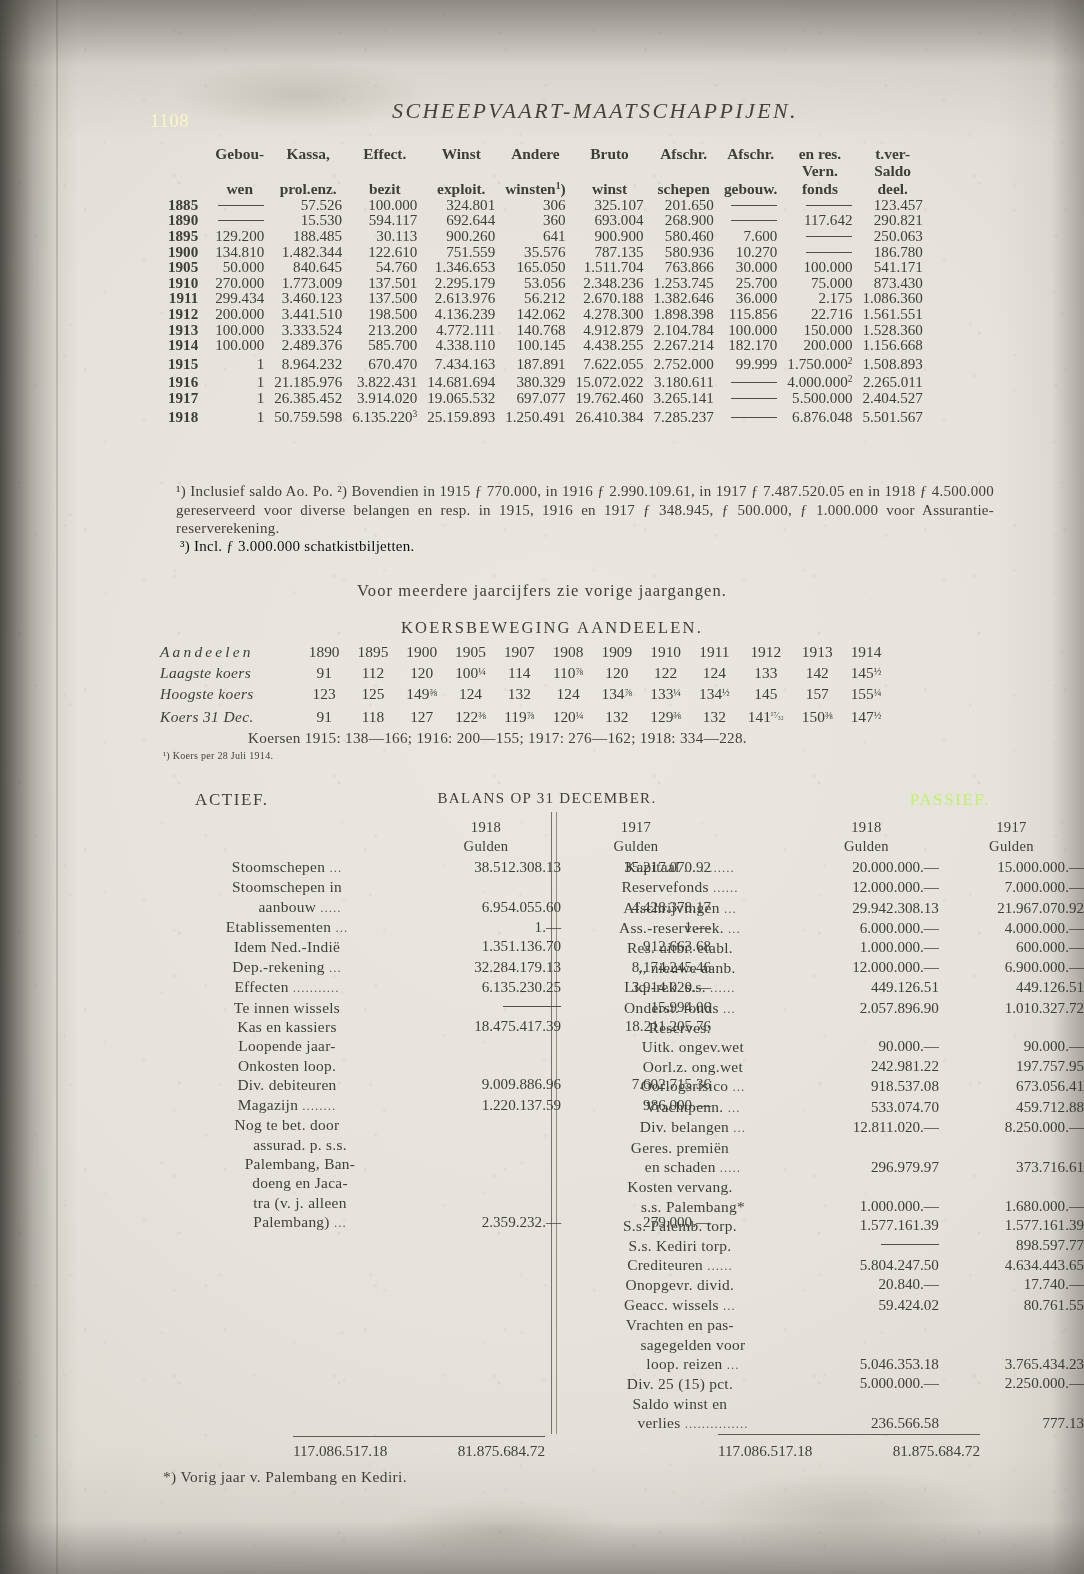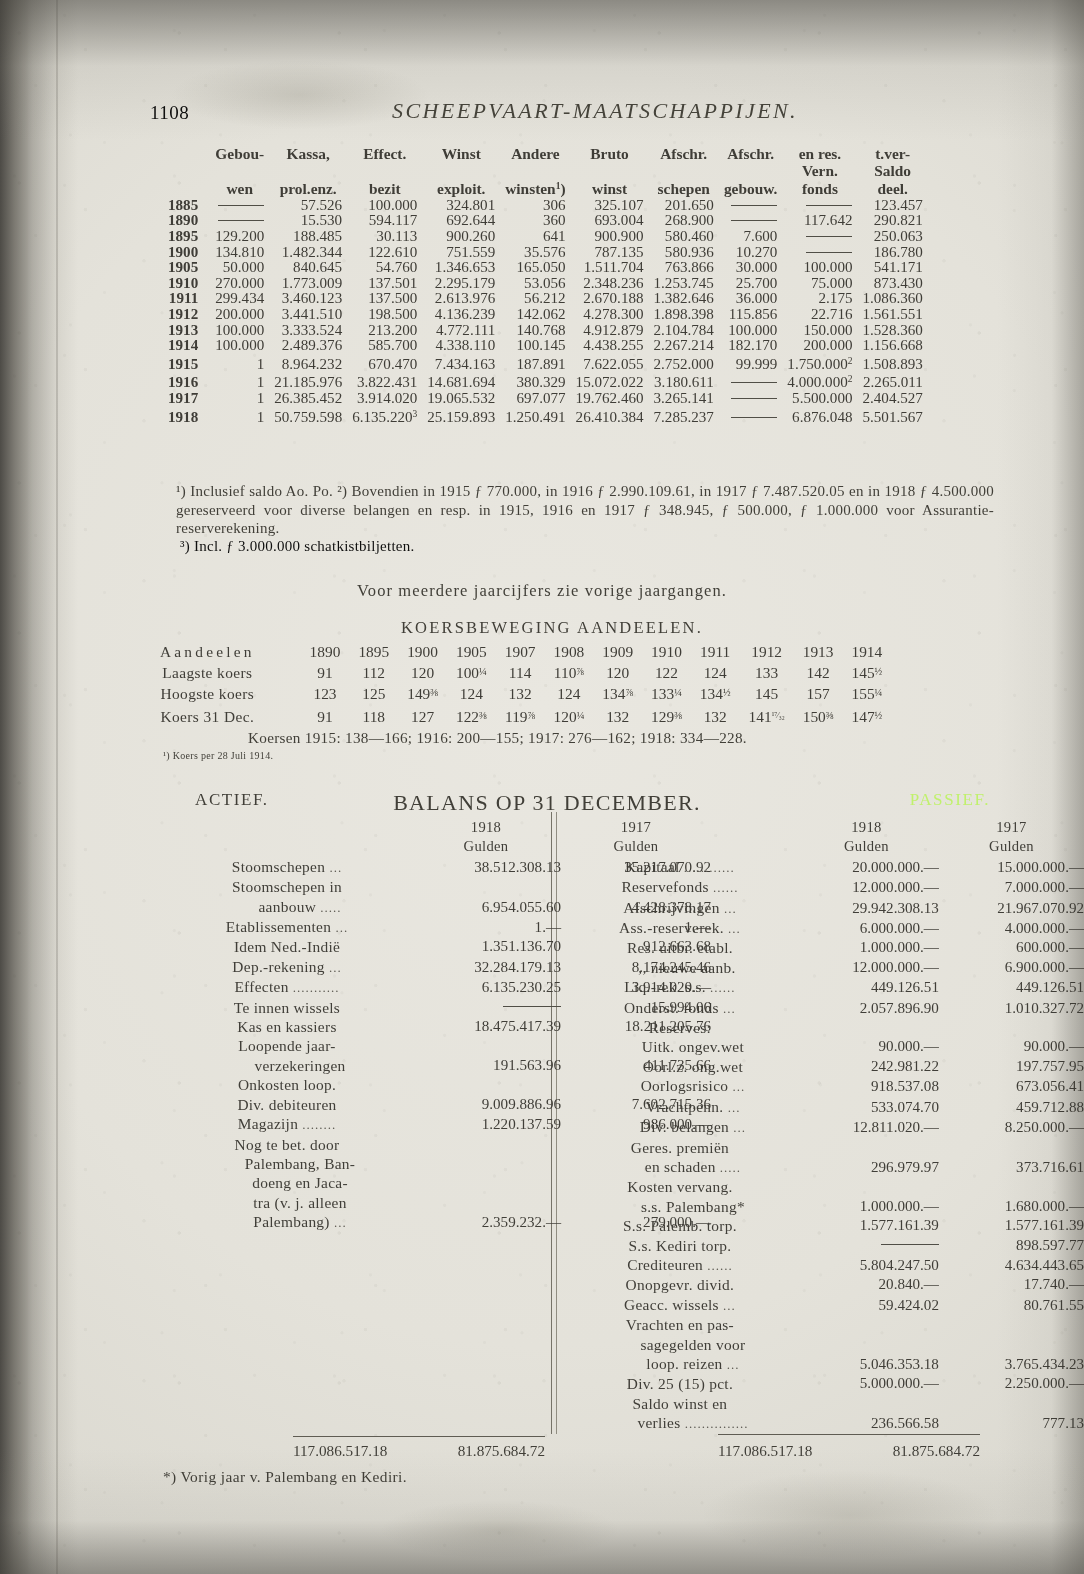--- a/index.html
+++ b/index.html
@@ -93,23 +93,23 @@
   }
 
   
   .page-head {
     position: absolute;
     left: 150px; top: 98px;
     width: 830px;
     height: 26px;
   }
   .folio {
-    position: absolute; left: 0; top: 4px;
+    position: absolute; left: 0; top: 12px;
     font-size: 19px; letter-spacing: 0.5px;
-    color: #000000;
+    color: #fef9c3;
   }
   .run-title {
     position: absolute; left: 0; top: 0; width: 830px;
     text-align: center;
     font-style: italic;
     font-size: 22px;
     letter-spacing: 2.4px;
     color: #3a382f;
     padding-left: 60px;
     box-sizing: border-box;
@@ -191,24 +191,25 @@
     color: #33312b;
   }
   .t2 td, .t2 th {
     padding: 0 9px;
     line-height: 20.2px;
     white-space: nowrap;
     text-align: center;
     vertical-align: bottom;
   }
   .t2 td.rowlab, .t2 th.rowlab {
-    text-align: center;
+    text-align: left;
     padding-left: 0;
     padding-right: 46px;
     letter-spacing: 0.4px;
+    font-style: italic;
   }
   .t2 th.rowlab { letter-spacing: 3.2px; font-weight: normal; }
   .t2 thead th { font-weight: normal; }
   .frac { font-size: 10.2px; vertical-align: 3px; }
   .frac-sm { font-size: 8.6px; vertical-align: 4px; }
 
   .koersen-line {
     position: absolute;
     left: 248px; top: 729px;
     font-size: 15.2px;
@@ -223,21 +224,21 @@
     color: #35332c;
   }
 
   
   .bal-actief {
     position: absolute; left: 195px; top: 790px;
     font-size: 17px; letter-spacing: 1.6px; color: #35332c;
   }
   .bal-title {
     position: absolute; left: 0; top: 790px; width: 1084px;
-    text-align: center; font-size: 22px; letter-spacing: 1.3px; color: #35332c;
+    text-align: center; font-size: 15px; letter-spacing: 1.3px; color: #35332c;
     padding-left: 10px; box-sizing: border-box;
   }
   .bal-passief {
     position: absolute; right: 94px; top: 790px;
     font-size: 17px; letter-spacing: 1.6px; color: #bef264;
   }
 
   .divider {
     position: absolute;
     left: 551px; top: 812px;
@@ -696,41 +697,41 @@
           <td class="lab">Kas en kassiers </td>
           <td class="num">18.475.417.39</td>
           <td class="num">18.211.205.76</td>
         </tr>
         <tr>
           <td class="lab">Loopende    jaar- </td>
           <td class="num"></td>
           <td class="num"></td>
         </tr>
         <tr>
-          <td class="lab indent1">verzekeringen </td>
-          <td class="num">191.563.96</td>
-          <td class="num">411.735.66</td>
-        </tr>
-        <tr>
           <td class="lab">Onkosten    loop. </td>
           <td class="num"></td>
           <td class="num"></td>
         </tr>
         <tr>
           <td class="lab">Div.   debiteuren </td>
           <td class="num">9.009.886.96</td>
           <td class="num">7.602.715.36</td>
         </tr>
         <tr>
           <td class="lab">Magazijn <span class="leader">........</span></td>
           <td class="num">1.220.137.59</td>
           <td class="num">986.000.—</td>
         </tr>
         <tr>
           <td class="lab">Nog te bet. door </td>
+          <td class="num"></td>
+          <td class="num"></td>
+        </tr>
+        <tr>
+          <td class="lab indent1">assurad. p. s.s. </td>
           <td class="num"></td>
           <td class="num"></td>
         </tr>
         <tr>
           <td class="lab indent1">Palembang, Ban- </td>
           <td class="num"></td>
           <td class="num"></td>
         </tr>
         <tr>
           <td class="lab indent1">doeng en Jaca- </td>

